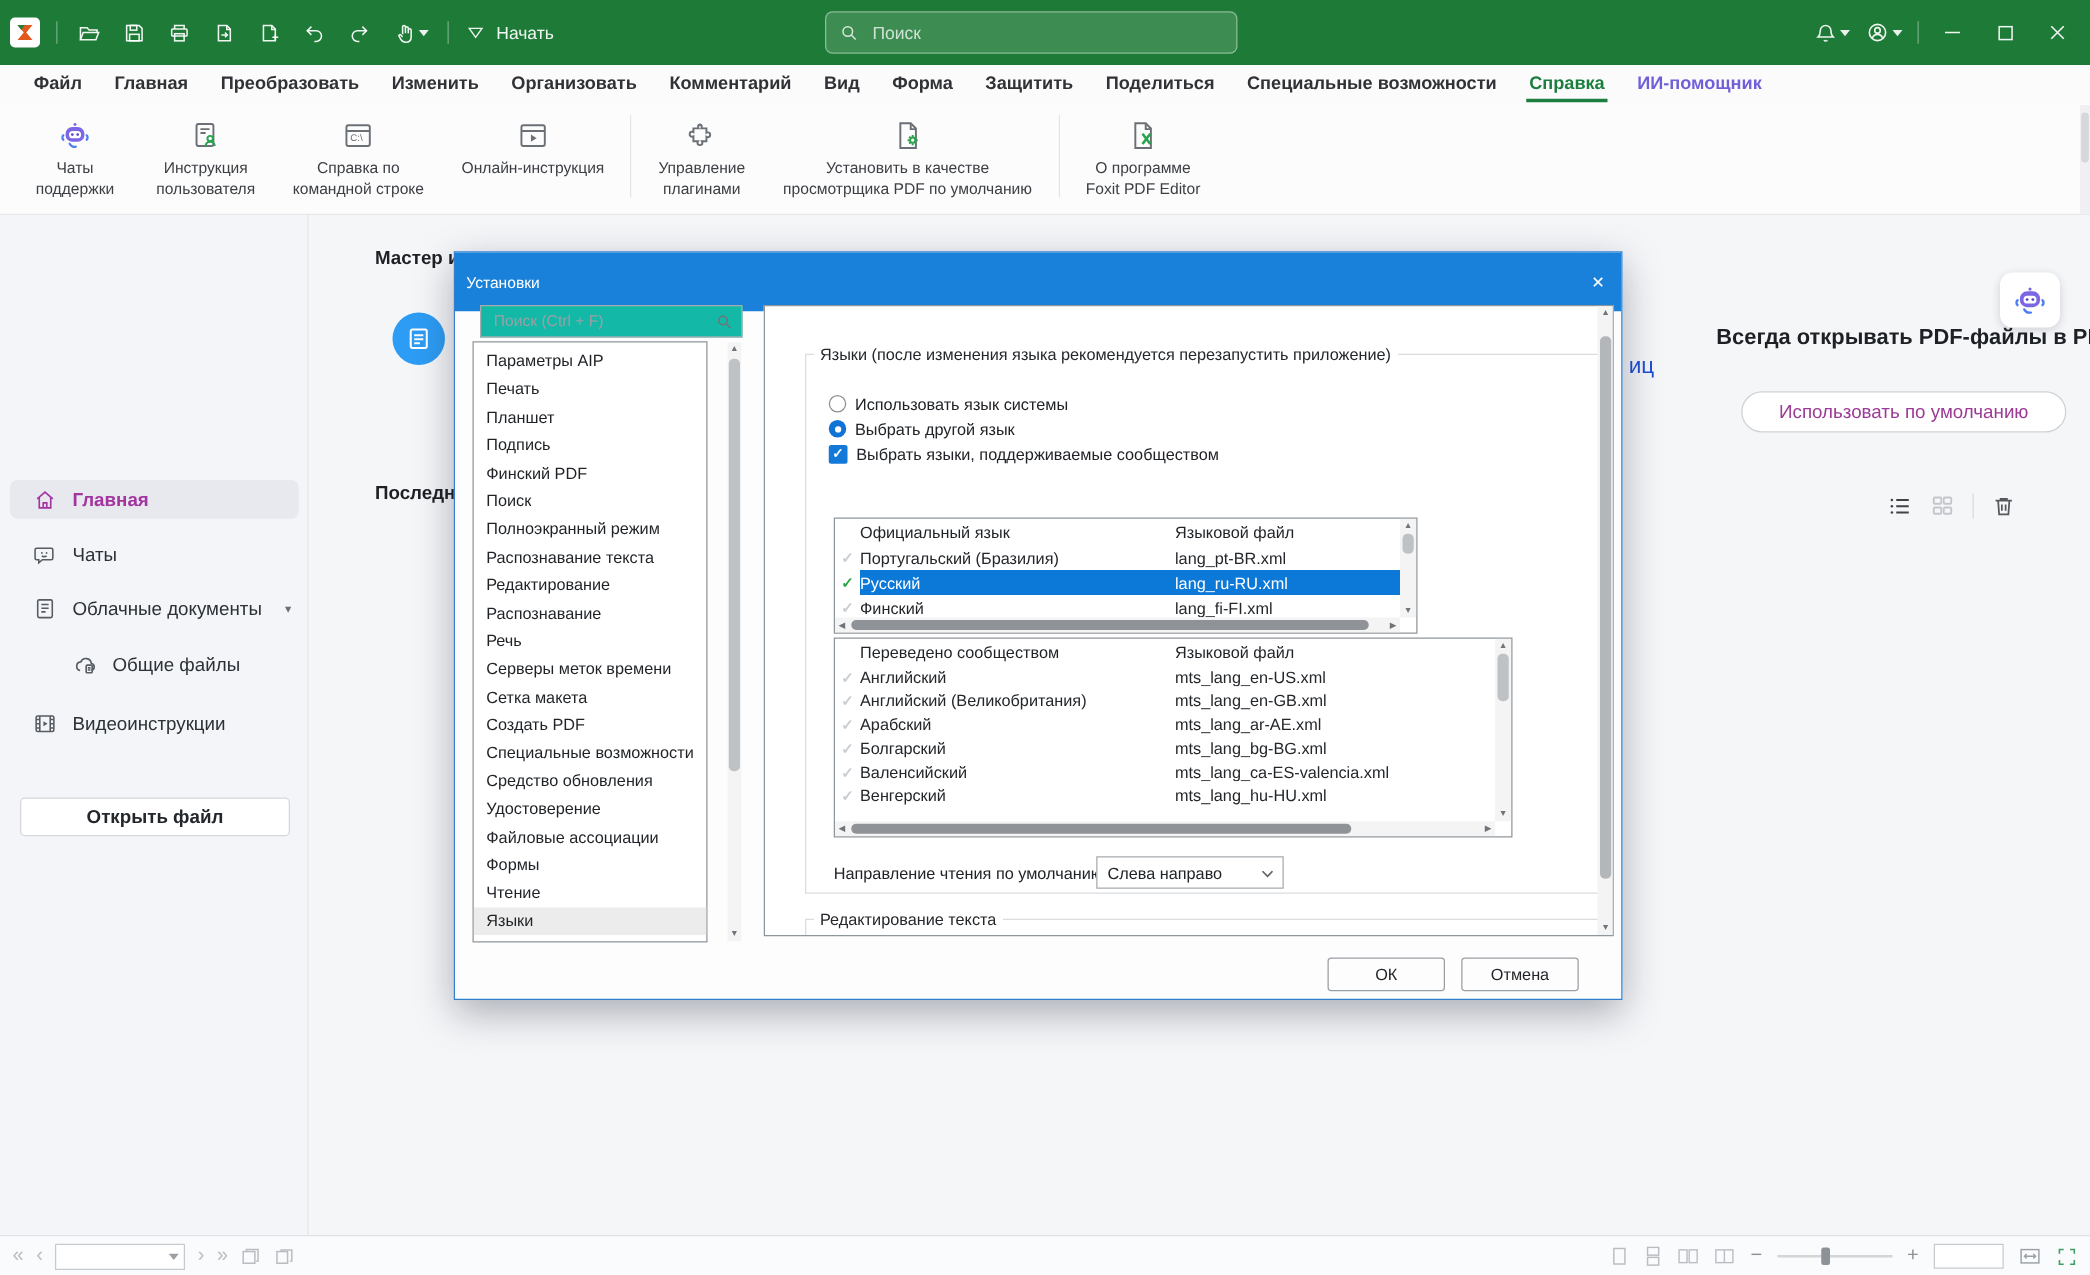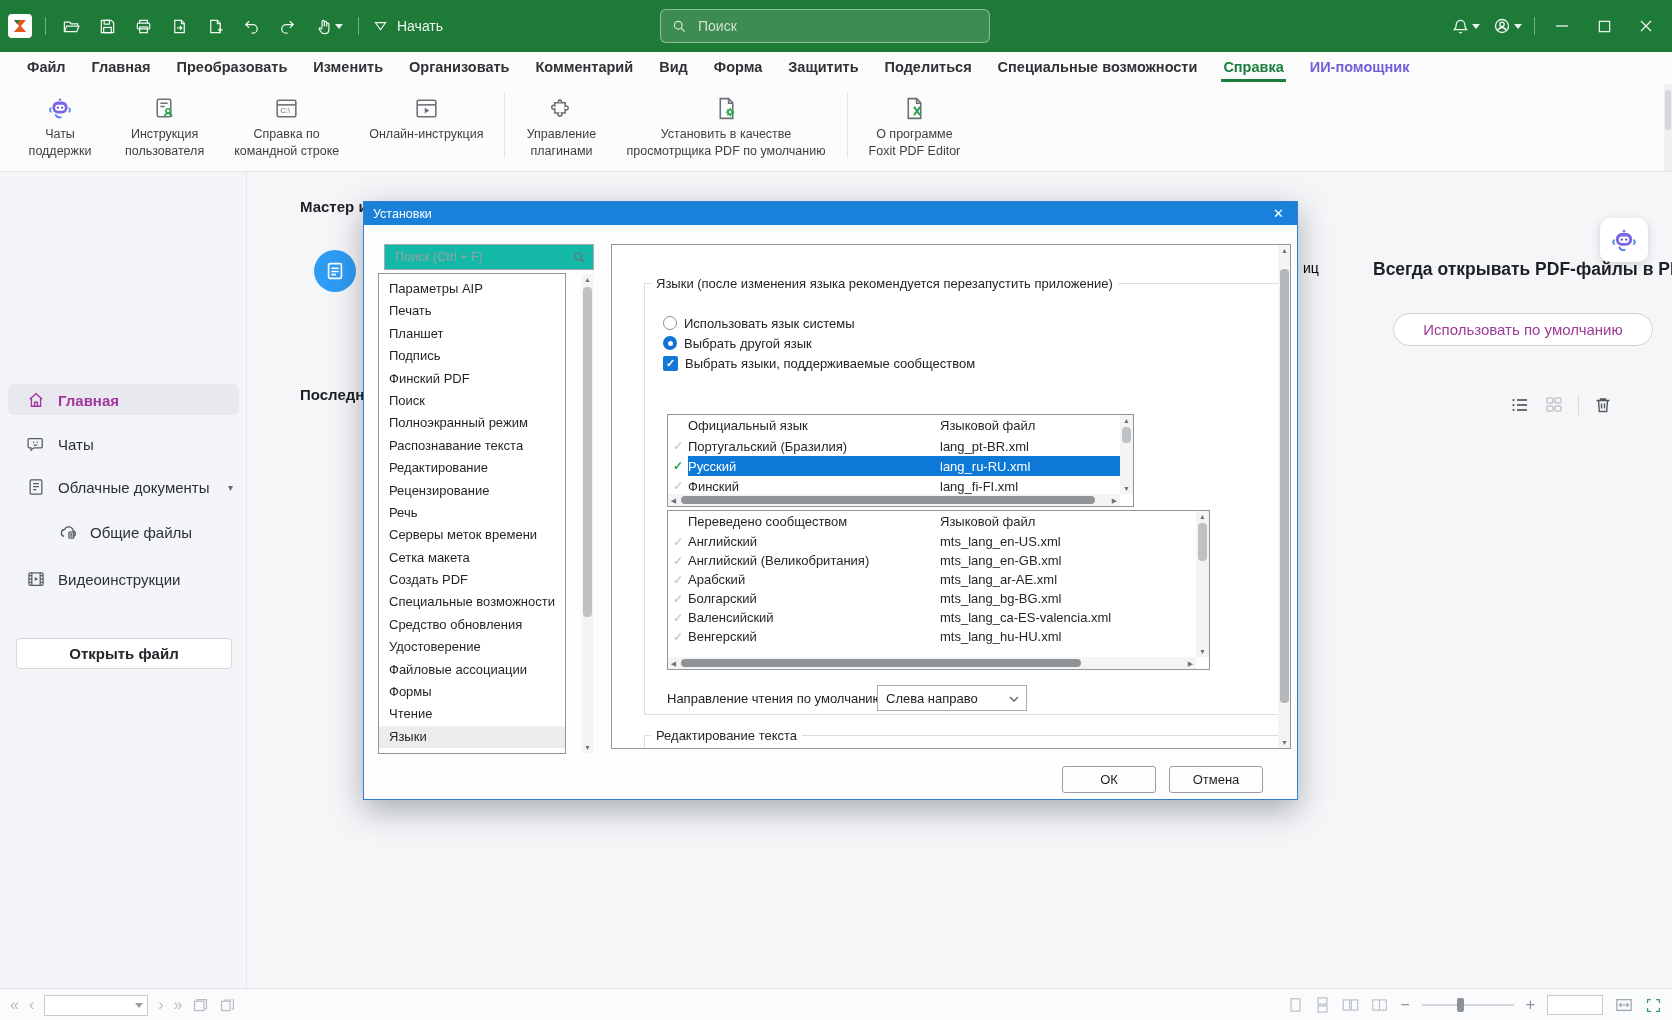--- a/index.html
+++ b/index.html
@@ -50,34 +50,34 @@
   .sb-sub .ic{left:58px}
   .sb-sub .lbl{left:90px}
   #open-file-btn{position:absolute;left:16px;top:466px;width:216px;height:31px;background:#fff;border:1px solid #d5d7da;border-radius:4px;
                  display:flex;align-items:center;justify-content:center;font-size:15px;font-weight:700;color:#23272c;box-sizing:border-box}
 
   
   #main-bg{position:absolute;left:247px;top:172px;width:1425px;height:816px;background:#f5f6f8}
   .frag{position:absolute;z-index:1;white-space:nowrap}
   #wizard-frag{left:300px;top:198px;font-size:15px;font-weight:700;color:#1d2024}
   #recent-frag{left:300px;top:386px;font-size:15px;font-weight:700;color:#1d2024}
-  #clip-frag{left:1303px;top:260px;font-size:14px;color:#000000}
+  #clip-frag{left:1303px;top:282px;font-size:18px;color:#1d4ed8}
   #wizard-circle{left:314px;top:250px;width:42px;height:42px;border-radius:50%;background:#2d9cf4;display:flex;align-items:center;justify-content:center}
   #always-title{left:1373px;top:259px;font-size:17.5px;font-weight:700;color:#1d2024}
   #use-default-btn{left:1393px;top:313px;width:260px;height:33px;border:1px solid #cfd2d5;border-radius:17px;background:#fff;
                    display:flex;align-items:center;justify-content:center;font-size:15px;color:#9c3a96;box-sizing:border-box}
   #ai-fab{left:1600px;top:218px;width:48px;height:44px;background:#fff;border-radius:10px;box-shadow:0 2px 8px rgba(40,40,60,.18);
           display:flex;align-items:center;justify-content:center}
   #view-icons{left:1510px;top:395px;display:flex;align-items:center;gap:14px}
   .vi-div{width:1px;height:20px;background:#d8dadd}
 
   
   #dialog{position:absolute;left:363px;top:201px;width:935px;height:599px;background:#fdfdfe;border:1px solid #2f80cf;
           box-shadow:0 10px 30px rgba(20,30,50,.35);z-index:20;box-sizing:border-box;font-size:13px}
-  #dlg-title{position:absolute;left:0;top:0;right:0;height:23px;background:#1981d9;color:#fff;display:flex;align-items:center;padding:0 9px;font-size:12.5px}
+  #dlg-title{position:absolute;left:0;top:0;right:0;height:23px;background:#1981d9;color:#fff;display:flex;align-items:center;padding:12px 9px;font-size:12.5px}
   #dlg-close{margin-left:auto;font-size:13px;cursor:default;padding:0 4px}
   .inset{border:1px solid #8f969c;background:#fff;box-sizing:border-box}
   #dlg-search{position:absolute;left:20px;top:42px;width:210px;height:26px;border:1px solid #a7abaf;background:#14b8a6;box-sizing:border-box}
   #dlg-search input{border:none;outline:none;width:170px;margin:4px 0 0 8px;font-size:12.5px;font-family:"Liberation Sans",sans-serif;color:#2a2d31;background:transparent}
   #dlg-search input::placeholder{color:#9aa0a6}
   #dlg-search .mag{position:absolute;right:6px;top:5px;color:#6f747a}
   #cat-list{position:absolute;left:14px;top:71px;width:188px;height:481px;padding-top:4px;overflow:hidden}
   .cat-item{height:22.4px;line-height:22.4px;padding-left:10px;color:#1f2226;white-space:nowrap;width:188px;box-sizing:border-box}
   .cat-item.selected{background:#ececec}
   
@@ -496,21 +496,21 @@
 
   <div class="cat-item">Параметры AIP</div>
       <div class="cat-item">Печать</div>
       <div class="cat-item">Планшет</div>
       <div class="cat-item">Подпись</div>
       <div class="cat-item">Финский PDF</div>
       <div class="cat-item">Поиск</div>
       <div class="cat-item">Полноэкранный режим</div>
       <div class="cat-item">Распознавание текста</div>
       <div class="cat-item">Редактирование</div>
-      <div class="cat-item">Рецензирование</div>
+      <div class="cat-item">Распознавание</div>
       <div class="cat-item">Речь</div>
       <div class="cat-item">Серверы меток времени</div>
       <div class="cat-item">Сетка макета</div>
       <div class="cat-item">Создать PDF</div>
       <div class="cat-item">Специальные возможности</div>
       <div class="cat-item">Средство обновления</div>
       <div class="cat-item">Удостоверение</div>
       <div class="cat-item">Файловые ассоциации</div>
       <div class="cat-item">Формы</div>
       <div class="cat-item">Чтение</div>

